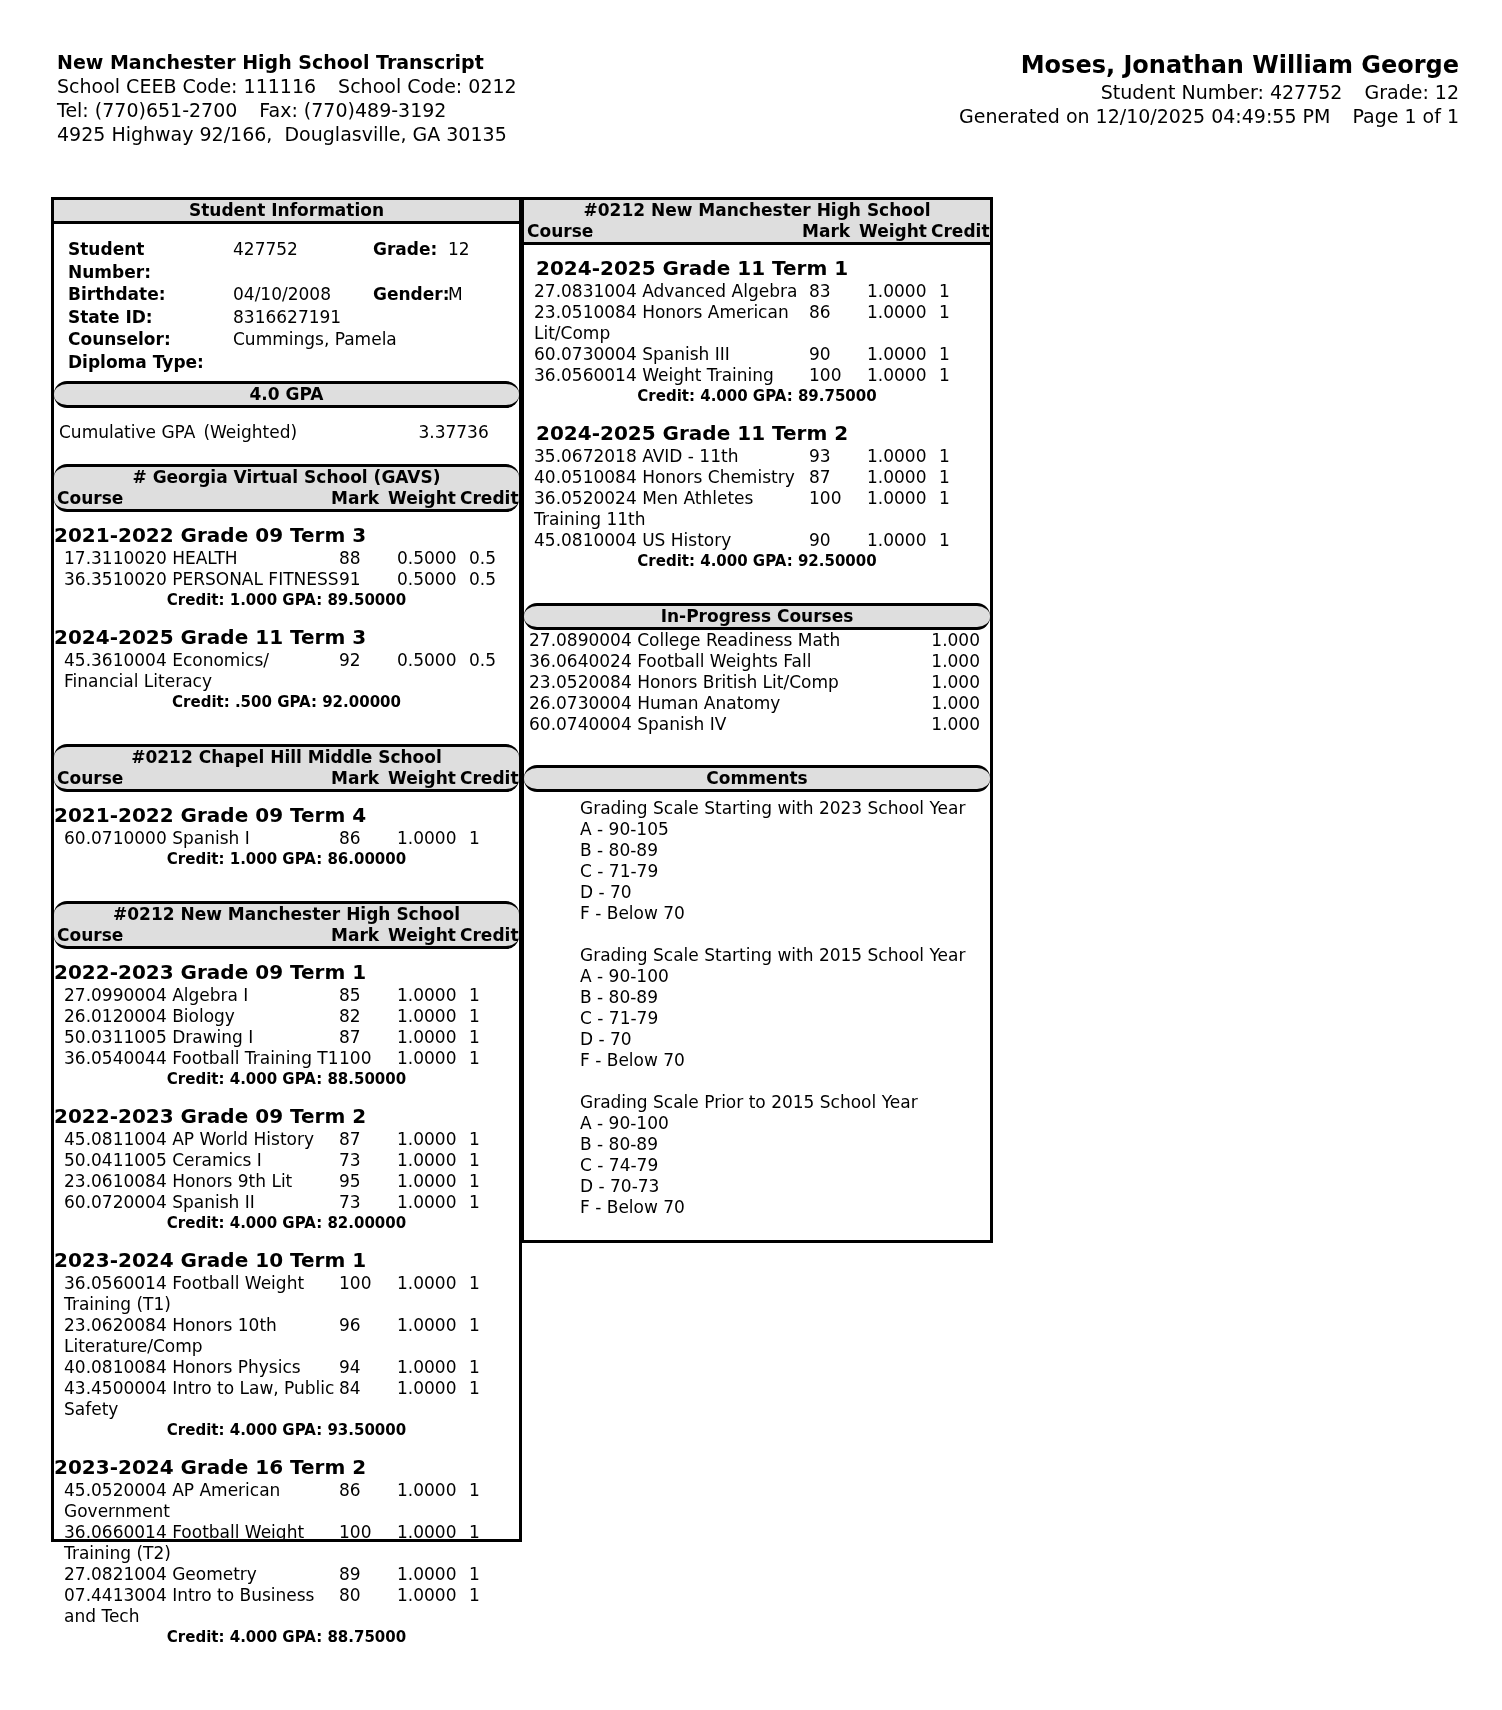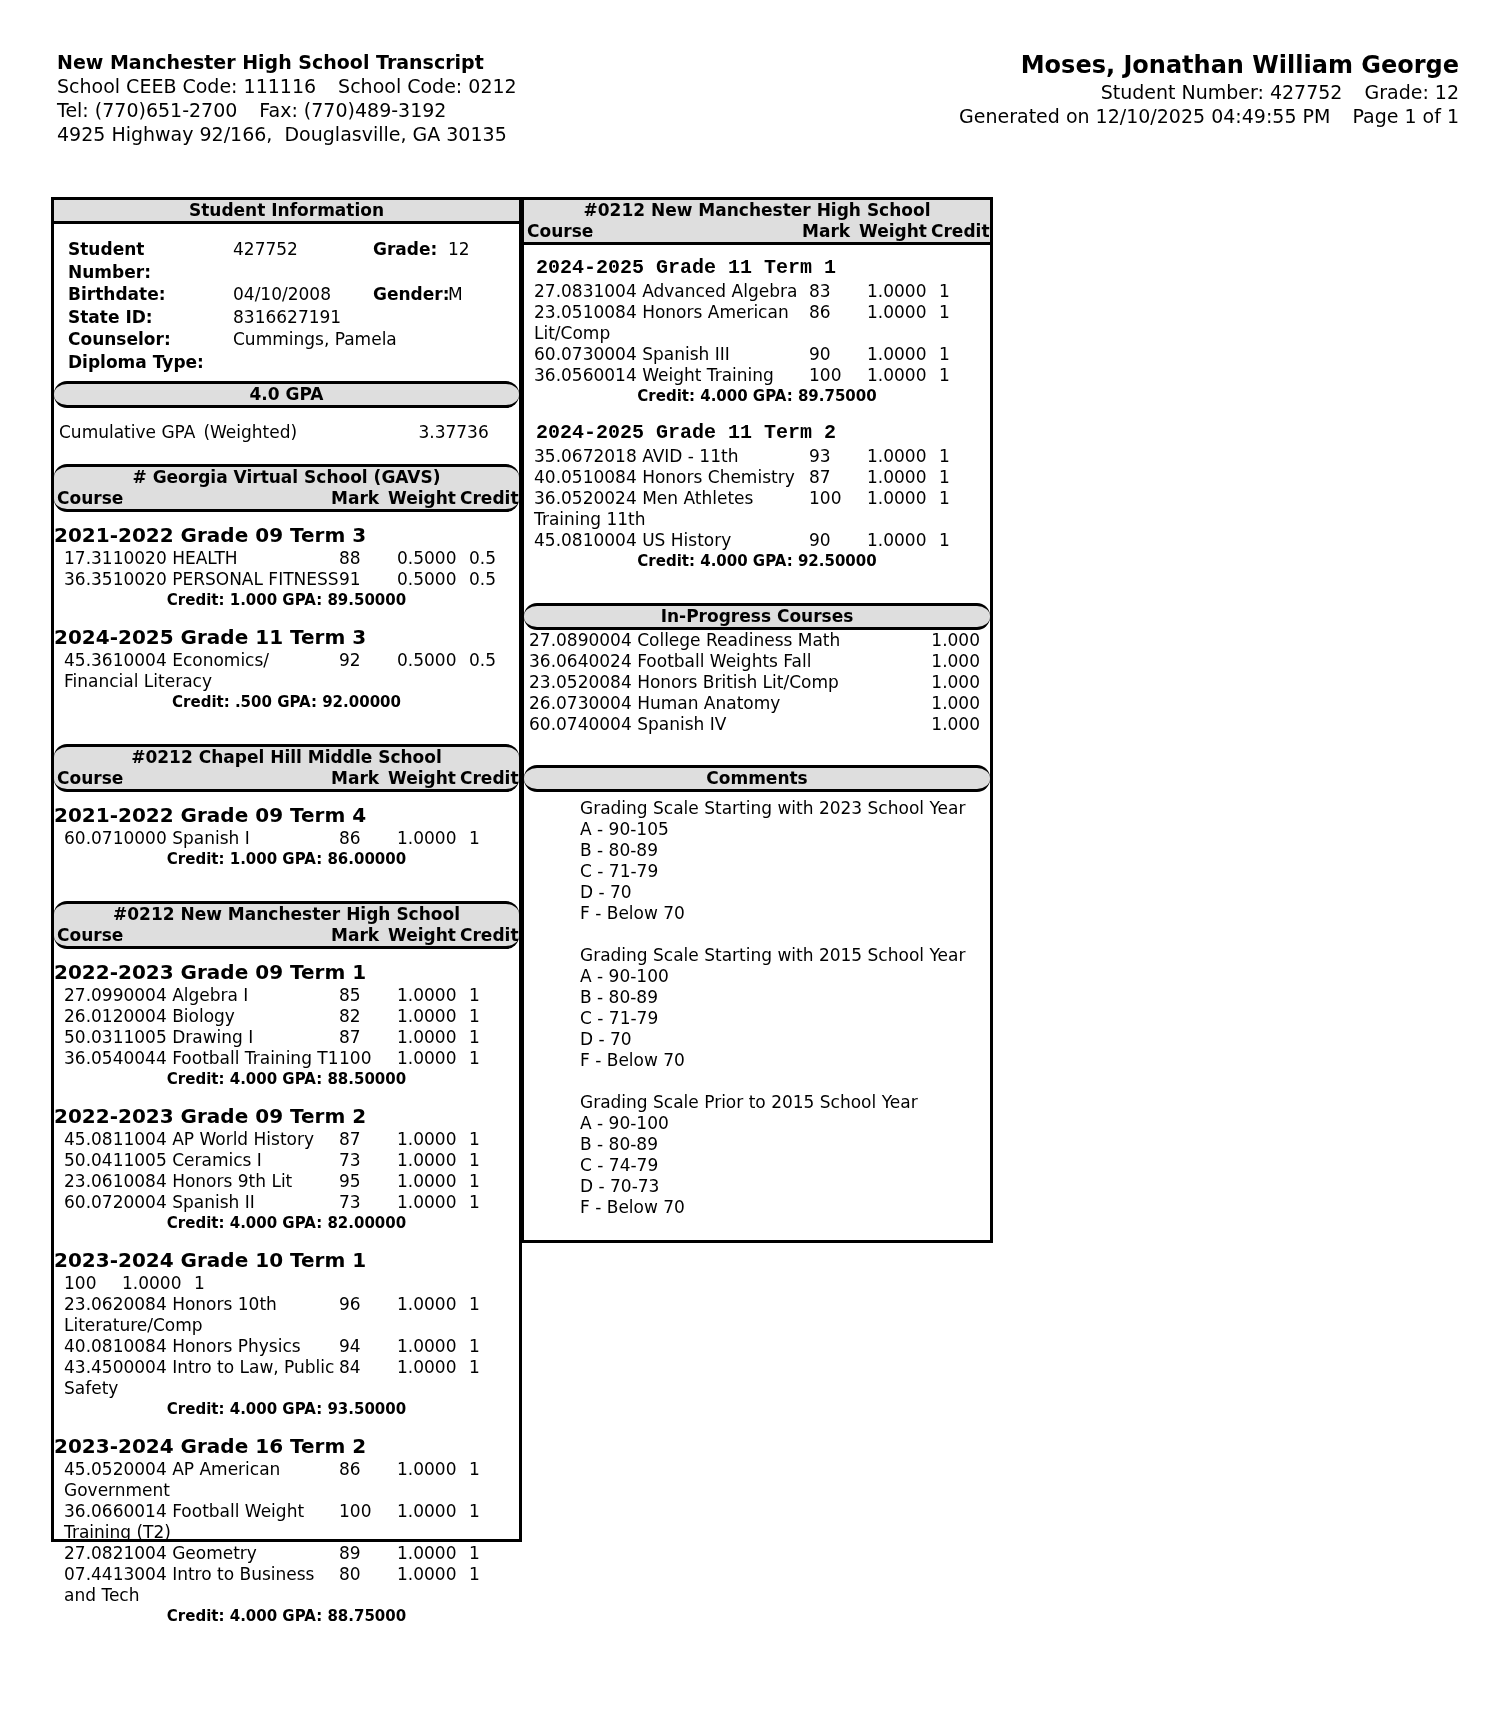--- a/index.html
+++ b/index.html
@@ -40,21 +40,21 @@
     .term { margin-bottom: 14px; }
     .term-title { font-weight: bold; font-size: 20px; line-height: 26px; }
     .crs { display: flex; font-size: 17px; line-height: 21px; padding-left: 10px; }
     .crs .c-name { width: 275px; }
     .crs .c-mark { width: 58px; }
     .crs .c-weight { width: 72px; }
     .crs .c-credit { width: 40px; }
     .term-sum { font-weight: bold; font-size: 15px; text-align: center; width: 100%; line-height: 20px; box-sizing: border-box; }
 
     .right .crs .c-name { width: 275px; }
-    .right .term-title { padding-left: 12px; font-family: Liberation Mono, monospace; }
+    .right .term-title { padding-left: 12px; }
     .inprog { padding: 0 10px 30px 5px; }
     .inprog .row { display: flex; justify-content: space-between; font-size: 17px; line-height: 21px; }
     .comments { padding: 6px 10px 20px 8px; font-size: 17px; line-height: 21px; }
     .comments .block { margin-bottom: 21px; margin-left: 48px; }
   </style>
 </head>
 <body>
 
 <div class="hdr-left">
   <div class="title">New Manchester High School Transcript</div>
@@ -238,20 +238,21 @@
             <span class="c-name">60.0720004 Spanish II</span>
             <span class="c-mark">73</span>
             <span class="c-weight">1.0000</span>
             <span class="c-credit">1</span>
           </div>
           <div class="term-sum">Credit: 4.000  GPA: 82.00000</div>
         </div>
         <div class="term">
           <div class="term-title">2023-2024 Grade 10   Term 1</div>
           <div class="crs">
+            <span class="c-name">36.0560014 Football Weight Training (T1)</span>
             <span class="c-mark">100</span>
             <span class="c-weight">1.0000</span>
             <span class="c-credit">1</span>
           </div>
           <div class="crs">
             <span class="c-name">23.0620084 Honors 10th Literature/Comp</span>
             <span class="c-mark">96</span>
             <span class="c-weight">1.0000</span>
             <span class="c-credit">1</span>
           </div>

